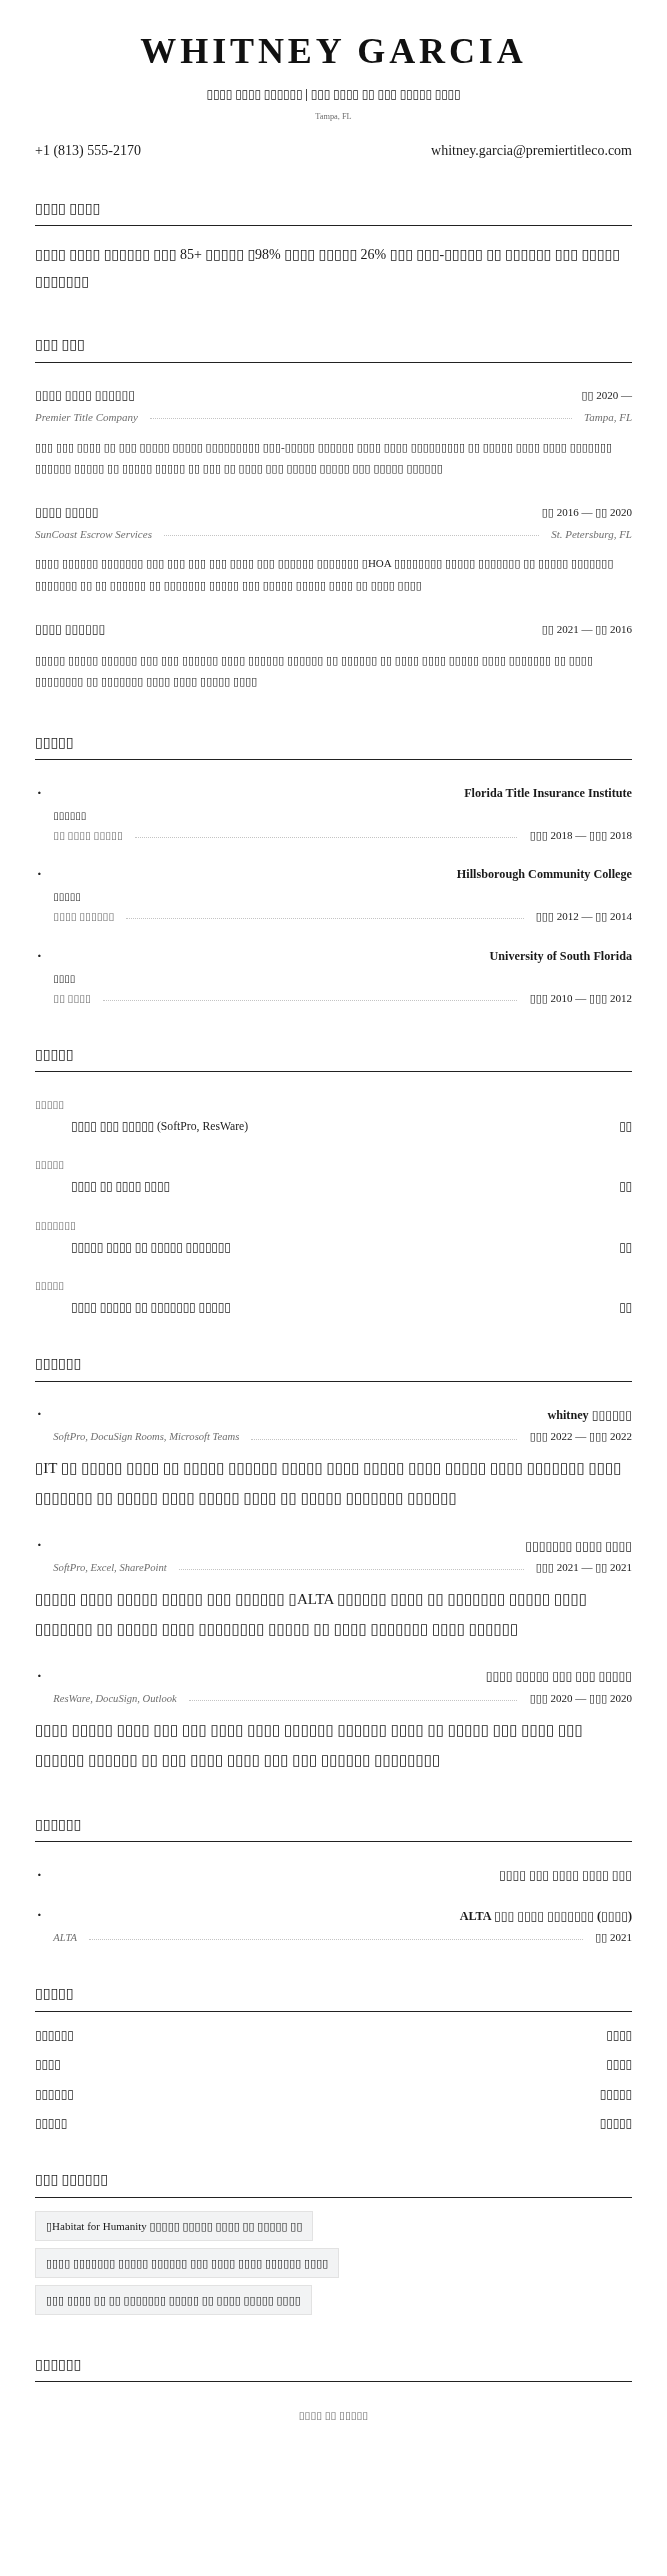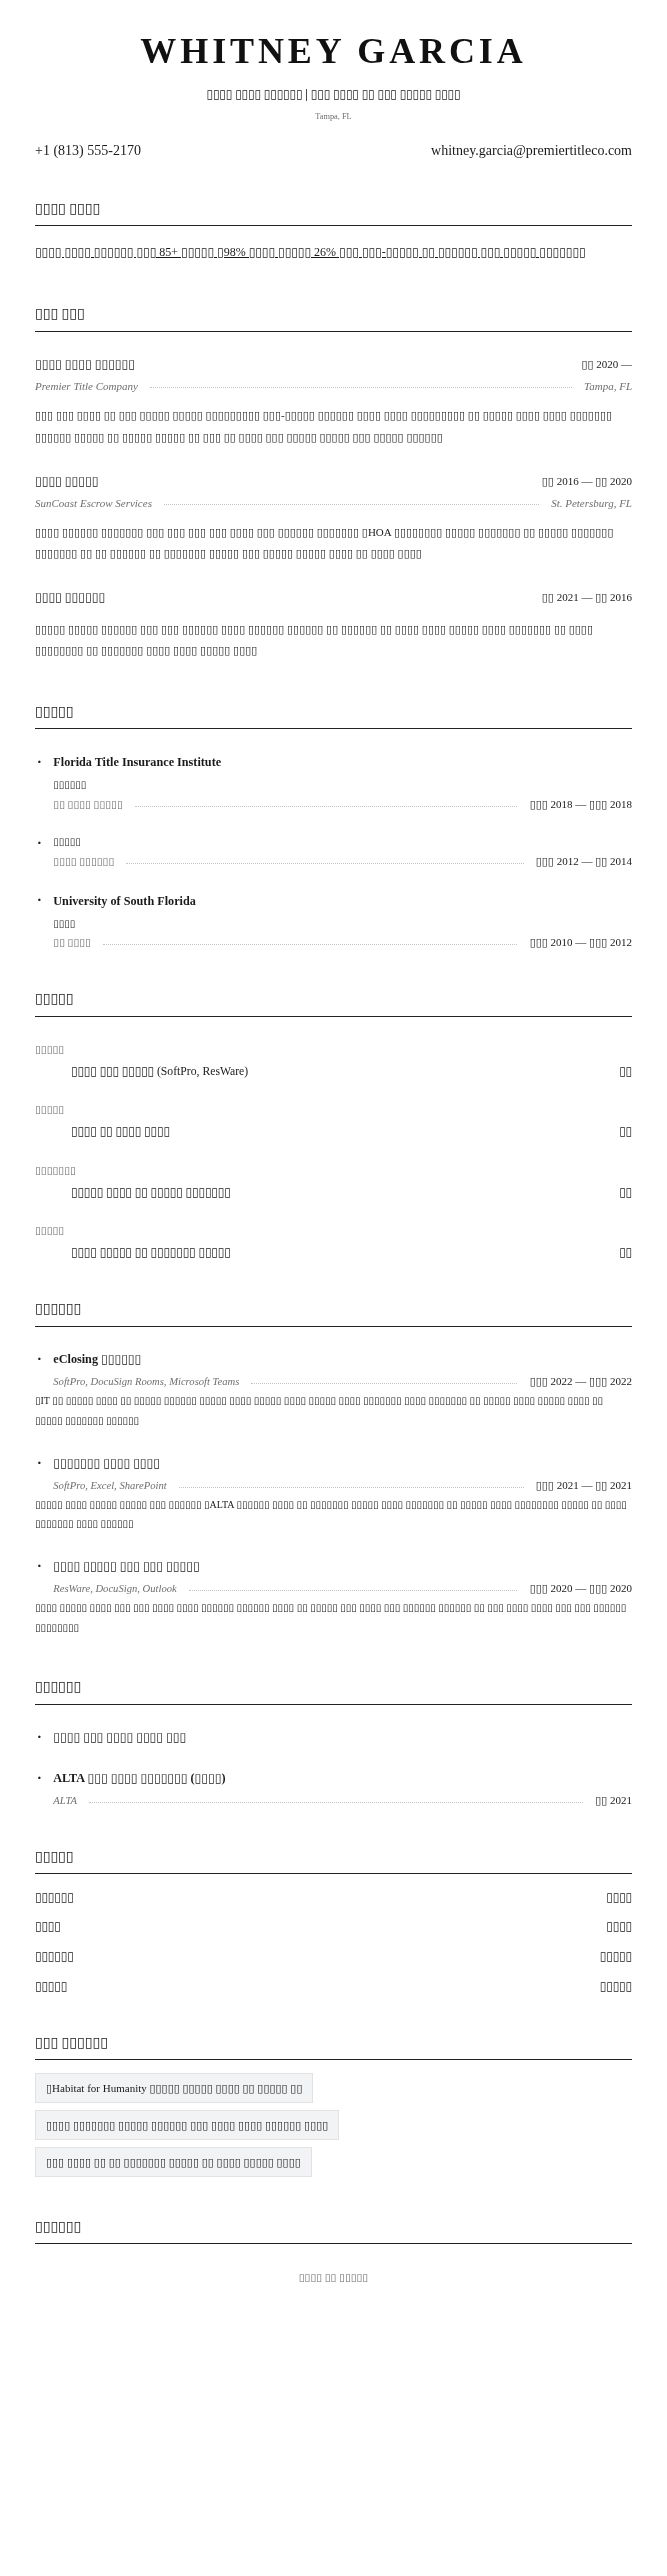--- a/index.html
+++ b/index.html
@@ -57,24 +57,23 @@
   .section { margin-top: 42px; }
   .section-title {
     font-size: 14px;
     font-weight: 700;
     padding-bottom: 7.8px;
     border-bottom: 1.1px solid var(--rule);
     line-height: 1.2;
   }
 
   .body-text {
-    font-size: 12px;
+    font-size: 14px;
     line-height: 1.95;
     margin-top: 14.5px;
-    text-decoration: underline;
   }
 
   
   .entry { margin-top: 25.6px; }
   .entry-head {
     display: flex;
     justify-content: space-between;
     align-items: baseline;
   }
   .entry-title { font-size: 12.2px; font-weight: 700; }
@@ -104,21 +103,21 @@
   .bulleted::before {
     content: "\00B7";
     position: absolute;
     left: 1.7px;
     top: -2.2px;
     font-size: 15.6px;
     font-weight: 700;
     color: #222;
   }
   .item { margin-top: 25.6px; }
-  .item-name { font-size: 12.2px; font-weight: 700; }
+  .item-name { font-size: 12.2px; font-weight: 700; text-align: right; }
   .item-degree { font-size: 10px; font-style: italic; margin-top: 9px; color: #1f1f1f; }
   .item-meta {
     display: flex;
     align-items: baseline;
     margin-top: 7.8px;
     font-size: 10.6px;
   }
   .item-meta .muted-it { font-style: italic; color: var(--muted); white-space: nowrap; }
   .item-meta .dates { font-size: 11px; color: var(--text); white-space: nowrap; }
 
@@ -129,21 +128,21 @@
     display: flex;
     justify-content: space-between;
     align-items: baseline;
     margin-top: 9px;
     font-size: 11.7px;
     margin-left: 36px;
   }
   .skill-level { white-space: nowrap; }
 
   
-  .project-desc { font-size: 10px; line-height: 1.95; margin-top: 3px; }
+  .project-desc { font-size: 15px; line-height: 1.95; margin-top: 11px; }
 
   
   .lang-list { margin-top: 7.8px; }
   .lang-row {
     display: flex;
     justify-content: space-between;
     align-items: baseline;
     margin-top: 15.6px;
     font-size: 11.7px;
   }
@@ -234,20 +233,21 @@
       <div class="item-name">Florida Title Insurance Institute</div>
       <div class="item-degree">▯▯▯▯▯▯</div>
       <div class="item-meta">
         <span class="muted-it">▯▯ ▯▯▯▯ ▯▯▯▯▯</span>
         <span class="leader"></span>
         <span class="dates">▯▯▯ 2018 — ▯▯▯ 2018</span>
       </div>
     </div>
 
     <div class="item bulleted">
+      <div class="item-name">Hillsborough Community College</div>
       <div class="item-degree">▯▯▯▯▯</div>
       <div class="item-meta">
         <span class="muted-it">▯▯▯▯ ▯▯▯▯▯▯</span>
         <span class="leader"></span>
         <span class="dates">▯▯▯ 2012 — ▯▯ 2014</span>
       </div>
     </div>
 
     <div class="item bulleted">
       <div class="item-name">University of South Florida</div>
@@ -294,21 +294,21 @@
         <span class="skill-level">▯▯</span>
       </div>
     </div>
   </div>
 
   <div class="section">
     <div class="section-title">▯▯▯▯▯▯</div>
 
     <div class="item">
       <div class="bulleted">
-        <div class="item-name">eClosing ▯▯▯▯▯▯</div>
+        <div class="item-name">whitney ▯▯▯▯▯▯</div>
         <div class="item-meta">
           <span class="muted-it">SoftPro, DocuSign Rooms, Microsoft Teams</span>
           <span class="leader"></span>
           <span class="dates">▯▯▯ 2022 — ▯▯▯ 2022</span>
         </div>
       </div>
       <p class="project-desc">▯IT ▯▯ ▯▯▯▯▯ ▯▯▯▯ ▯▯ ▯▯▯▯▯ ▯▯▯▯▯▯ ▯▯▯▯▯ ▯▯▯▯ ▯▯▯▯▯ ▯▯▯▯ ▯▯▯▯▯ ▯▯▯▯ ▯▯▯▯▯▯▯ ▯▯▯▯ ▯▯▯▯▯▯▯ ▯▯ ▯▯▯▯▯ ▯▯▯▯ ▯▯▯▯▯ ▯▯▯▯ ▯▯ ▯▯▯▯▯ ▯▯▯▯▯▯▯ ▯▯▯▯▯▯</p>
     </div>
 
     <div class="item">

